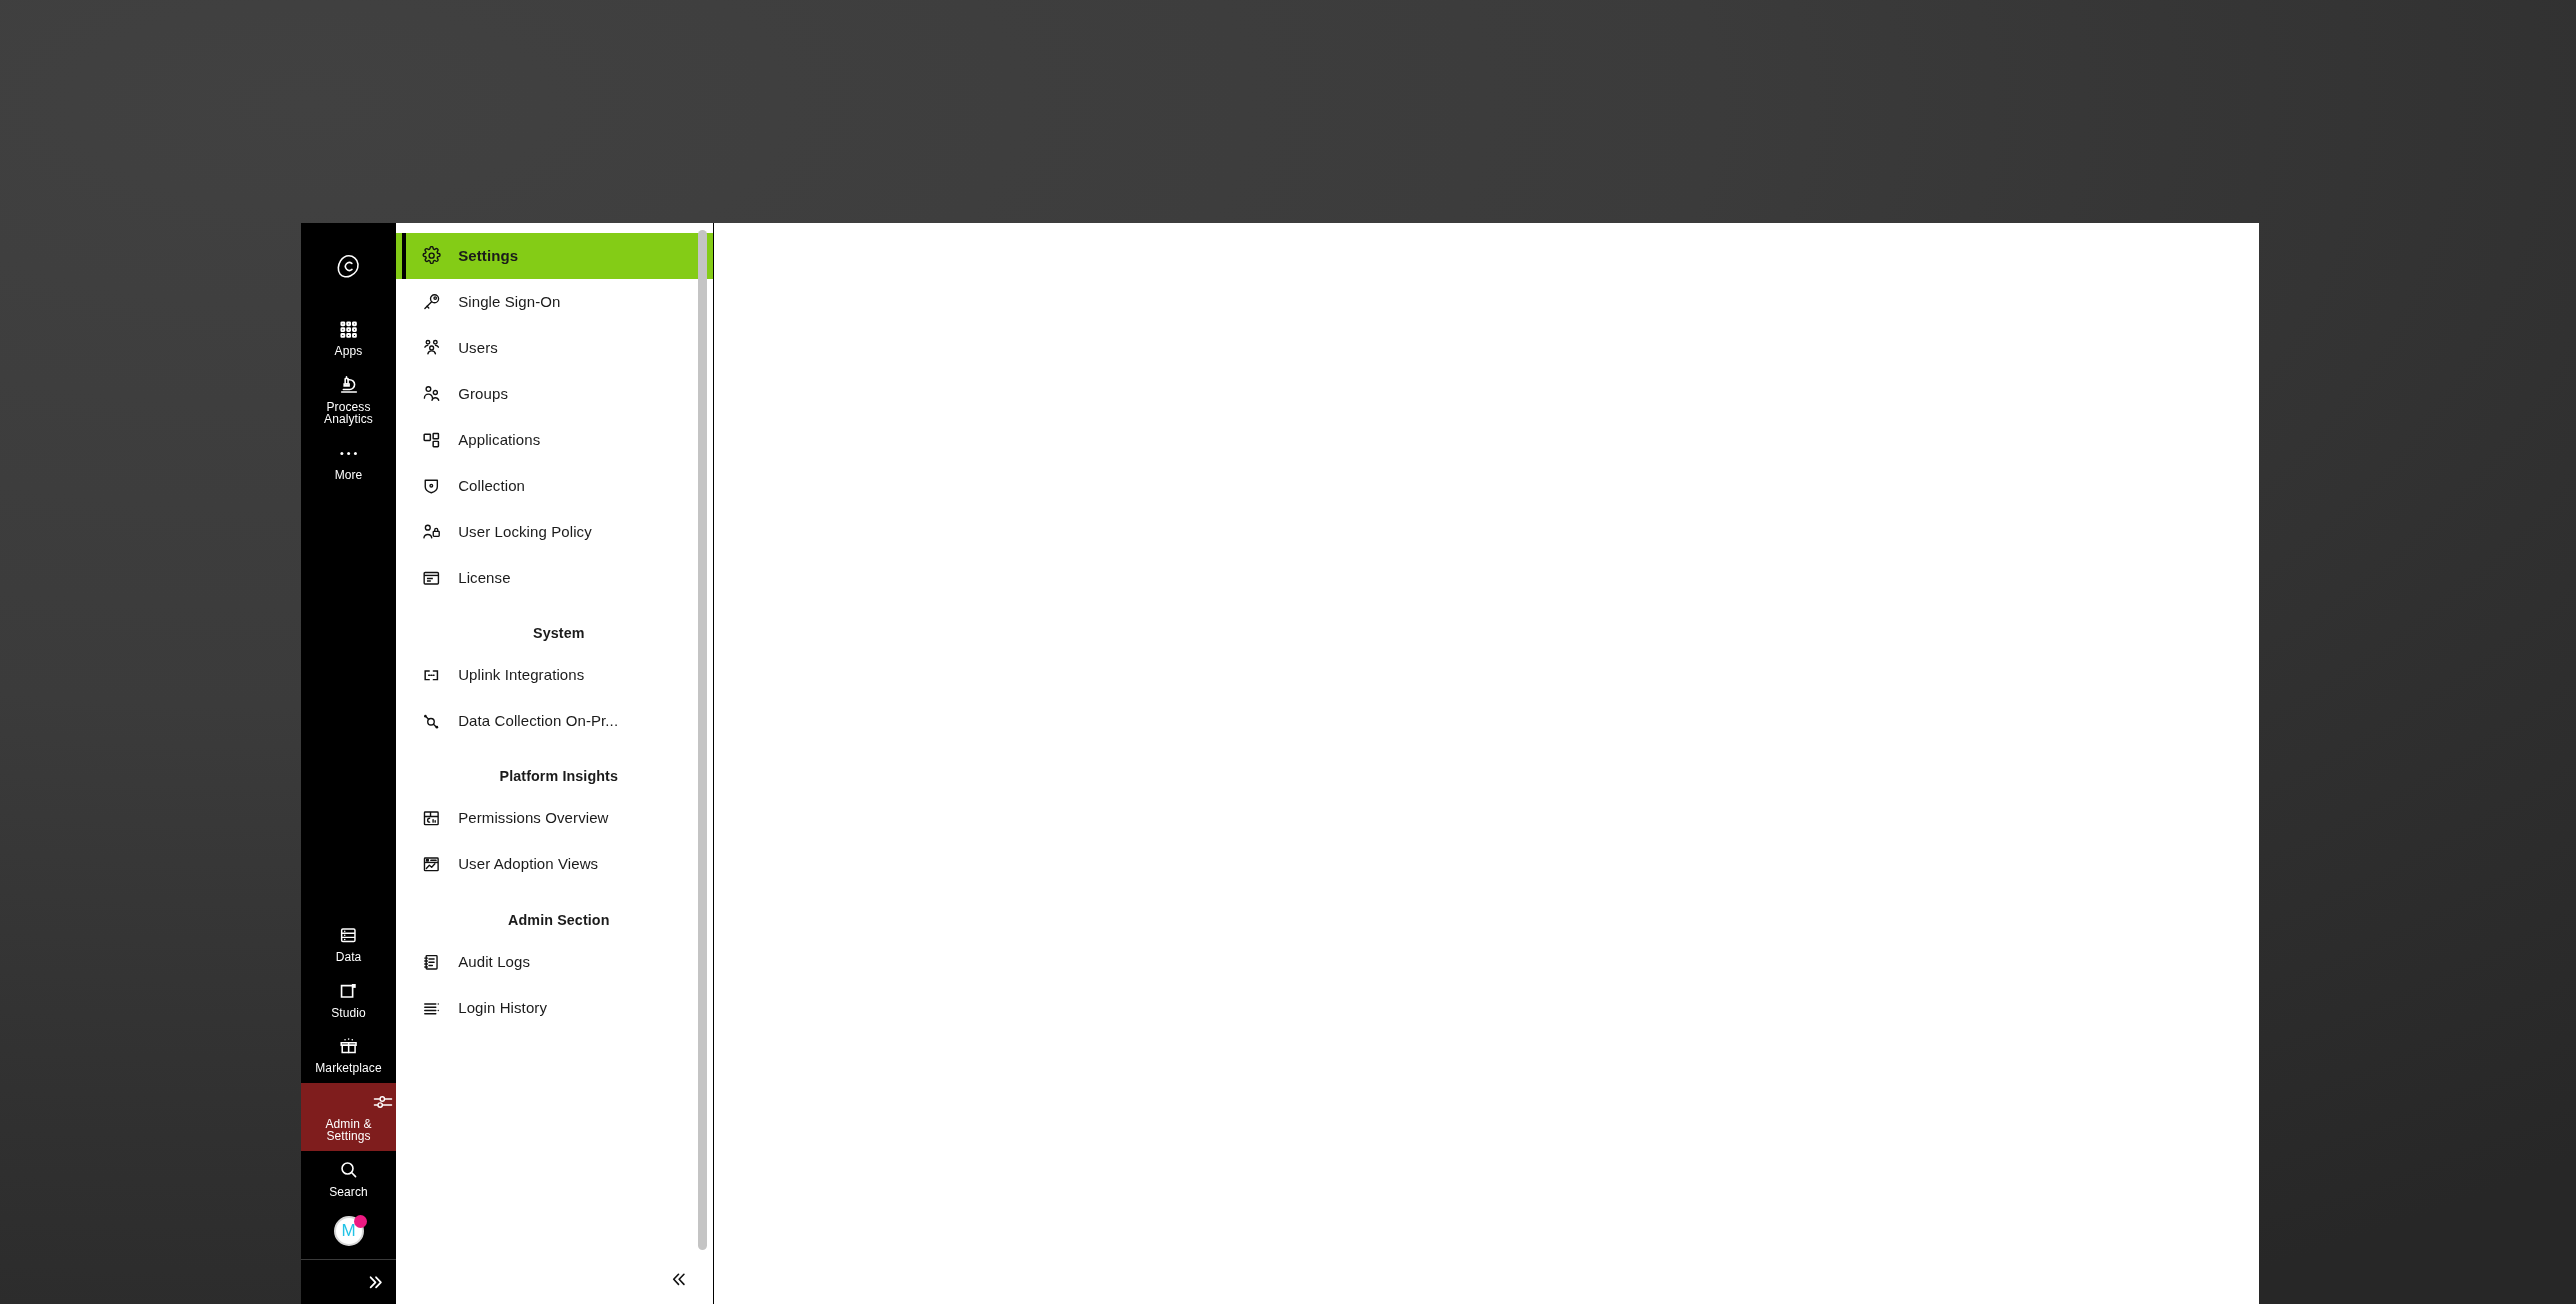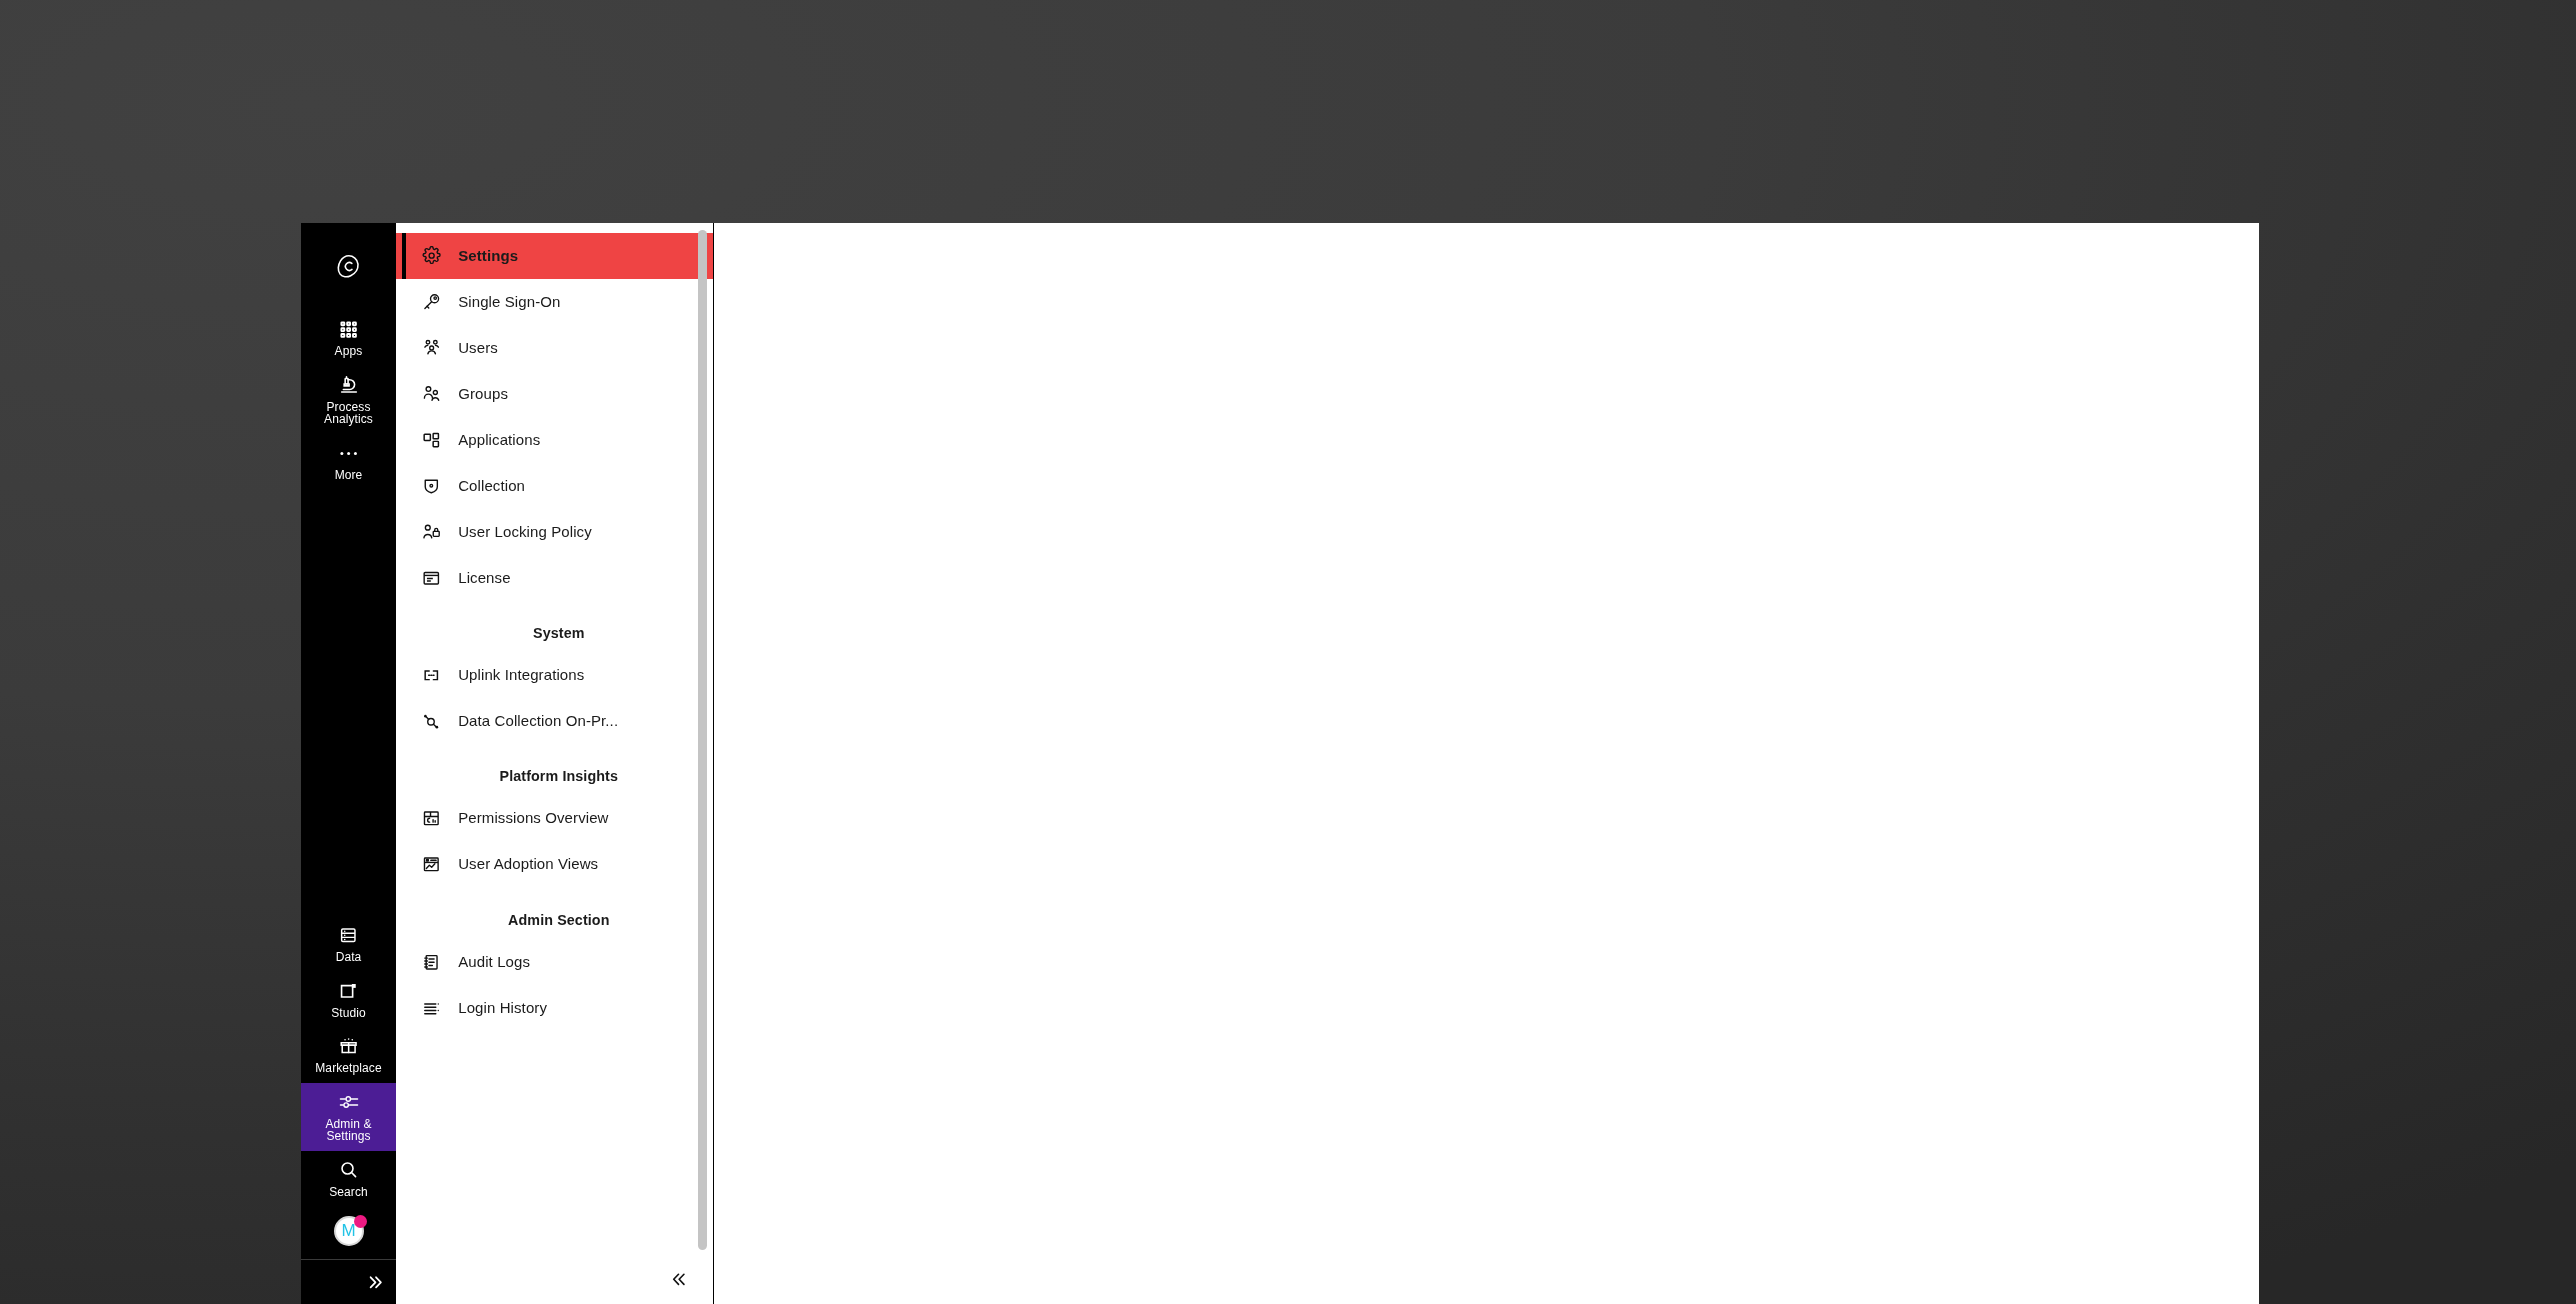--- a/index.html
+++ b/index.html
@@ -88,21 +88,22 @@
   }
   .rail-item .ri-label {
     margin-top: 5px;
     font-size: 12px;
     line-height: 12px;
     text-align: center;
     color: #ffffff;
     letter-spacing: 0.1px;
   }
   .rail-item.active {
-    background: #4c1d95;
+    background: #7f1d1d;
+    align-items: flex-end;
   }
 
   .rail-avatar-wrap {
     display: flex;
     align-items: center;
     justify-content: center;
     padding: 10px 0 13px;
     cursor: pointer;
   }
   .avatar {
@@ -181,21 +182,21 @@
   }
   .menu-item .mi-label {
     margin-left: 15.7px;
     font-size: 15px;
     line-height: 18.6px;
     color: #1b1b1b;
     white-space: nowrap;
     letter-spacing: 0.1px;
   }
   .menu-item.active {
-    background: #ef4444;
+    background: #84cc16;
   }
   .menu-item.active .mi-label {
     font-weight: bold;
   }
   .menu-item.active::before {
     content: "";
     position: absolute;
     left: 5.7px;
     top: 0;
     bottom: 0;

